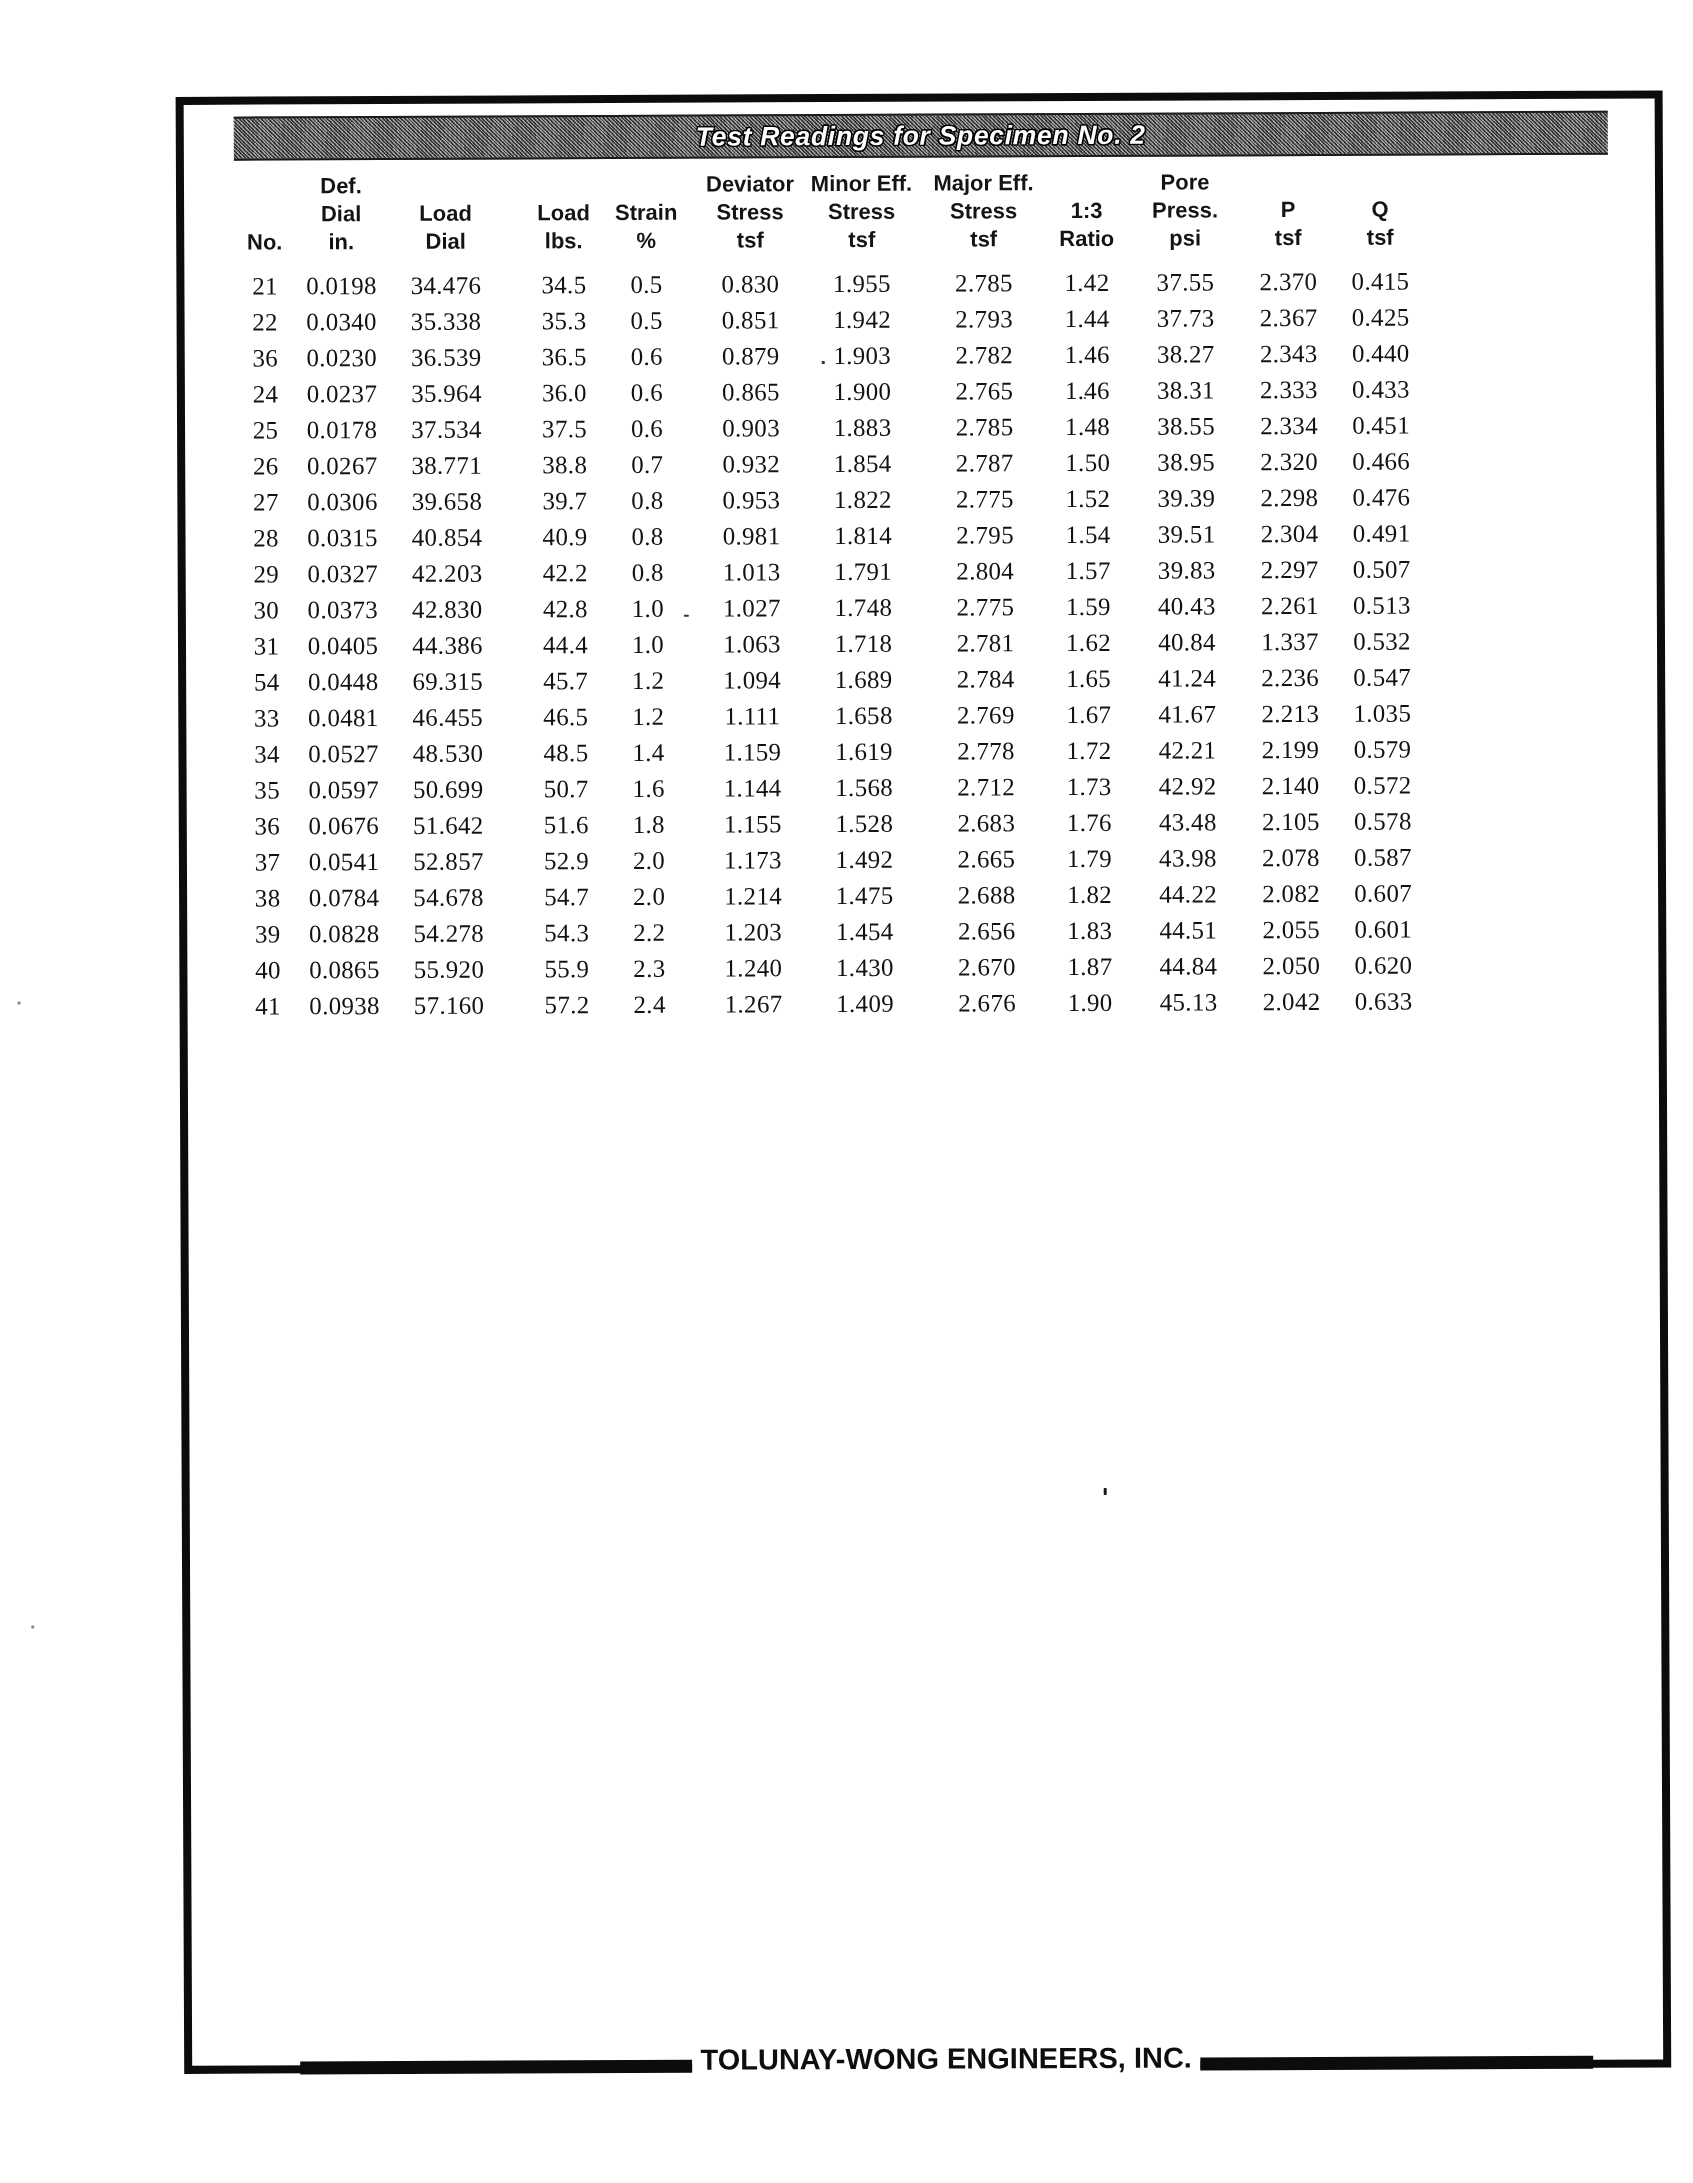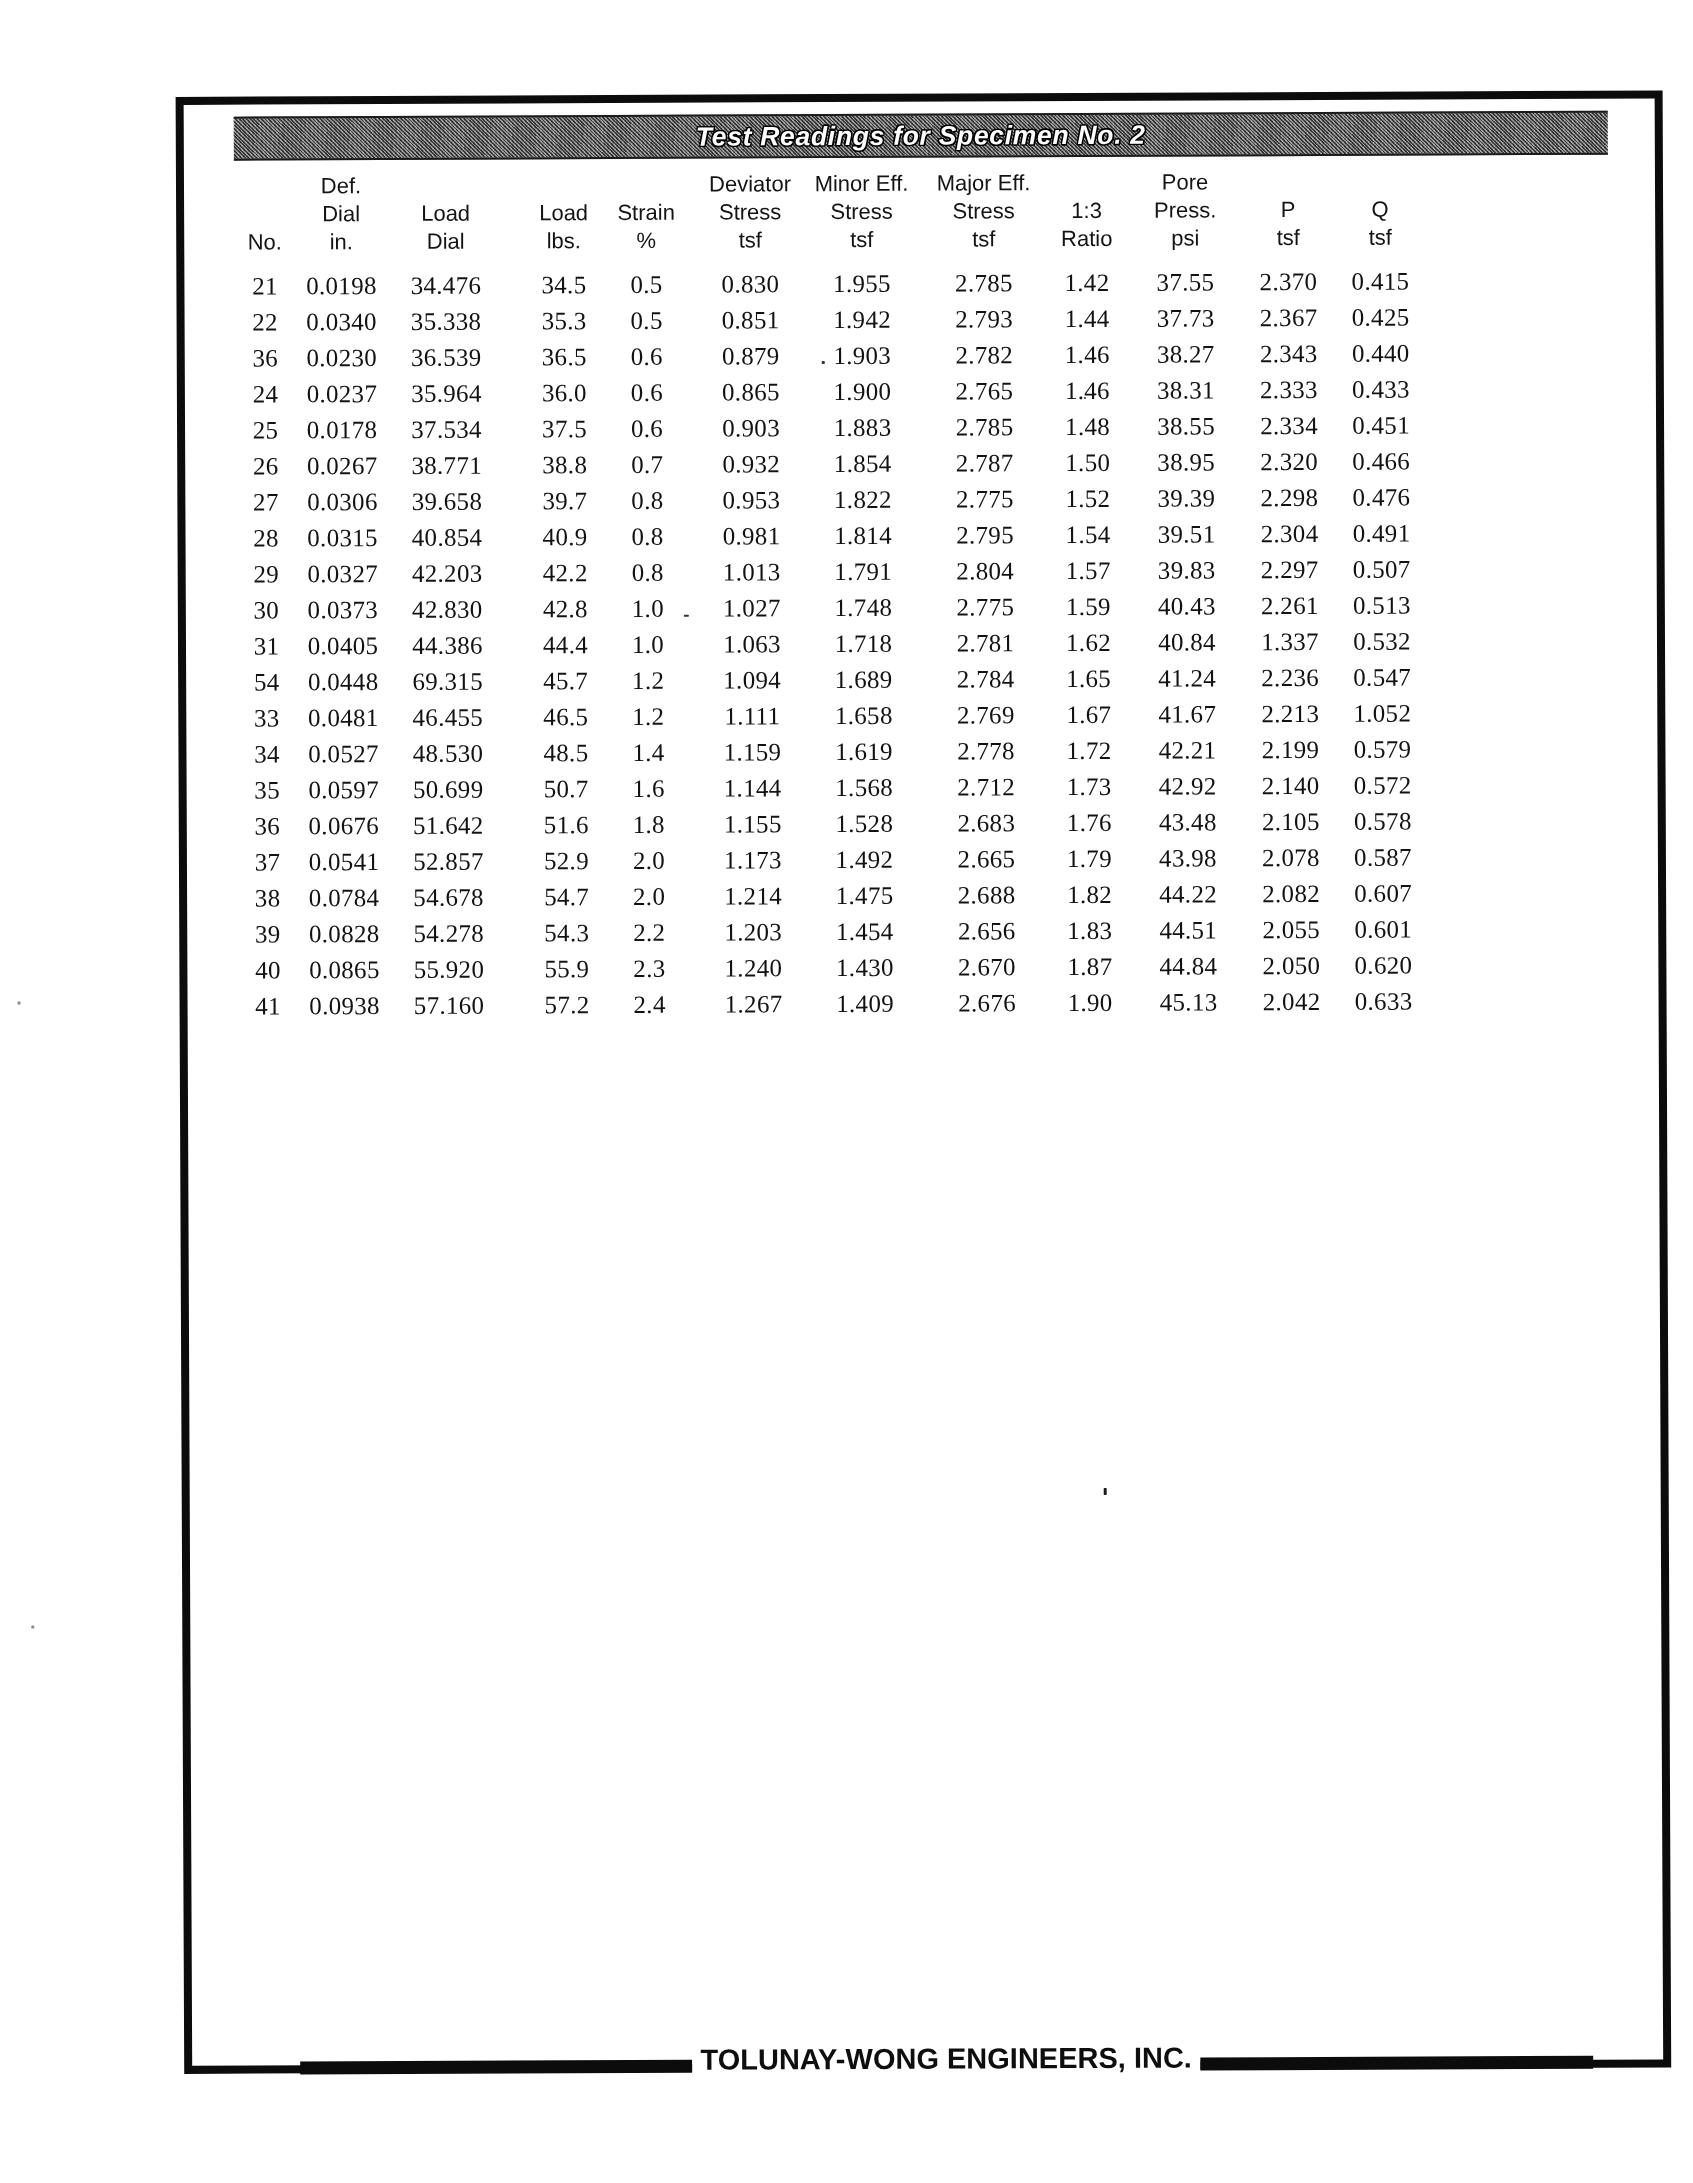--- a/index.html
+++ b/index.html
@@ -42,21 +42,21 @@
     --cols:75px 78px 131px 105px 60px 148px 75px 169px 37px 160px 46px 138px;
   }
   .thead{
     position:absolute;left:230px;top:161px;width:1223px;height:93px;
     display:grid;grid-template-columns:var(--cols);align-items:end;
   }
   .hcell{
     display:flex;flex-direction:column;justify-content:flex-end;align-items:center;
   }
   .hline{
-    font-family:"Liberation Sans",sans-serif;font-weight:normal;
+    font-family:"Liberation Sans",sans-serif;font-weight:bold;
     font-size:22px;line-height:28px;color:#141414;white-space:nowrap;text-align:center;
   }
   .tbody{
     position:absolute;left:230px;top:266px;width:1223px;
   }
   .trow{
     display:grid;grid-template-columns:var(--cols);height:36px;align-items:center;
   }
   .tcell{
     display:flex;justify-content:center;align-items:center;white-space:nowrap;
@@ -636,21 +636,21 @@
         <div class="tcell">
           <span>1.67</span>
         </div>
         <div class="tcell">
           <span>41.67</span>
         </div>
         <div class="tcell">
           <span>2.213</span>
         </div>
         <div class="tcell">
-          <span>1.052</span>
+          <span>1.035</span>
         </div>
       </div>
       <div class="trow">
         <div class="tcell">
           <span>34</span>
         </div>
         <div class="tcell">
           <span>0.0527</span>
         </div>
         <div class="tcell">

